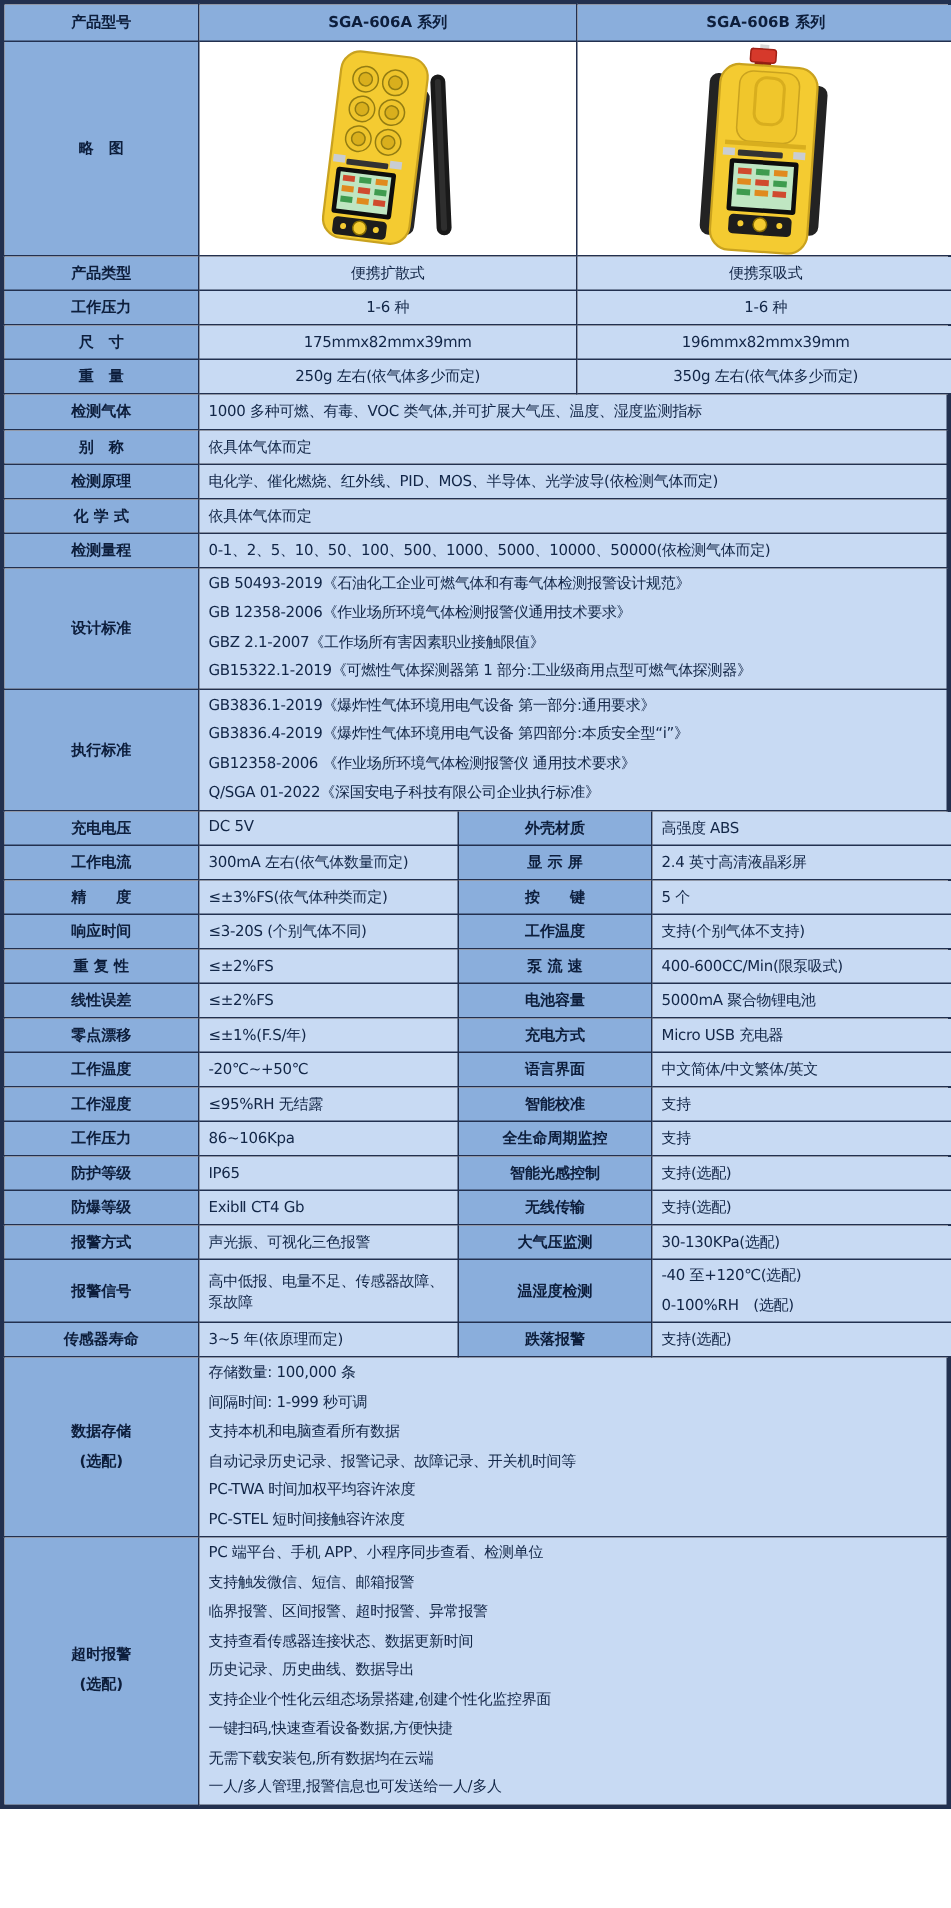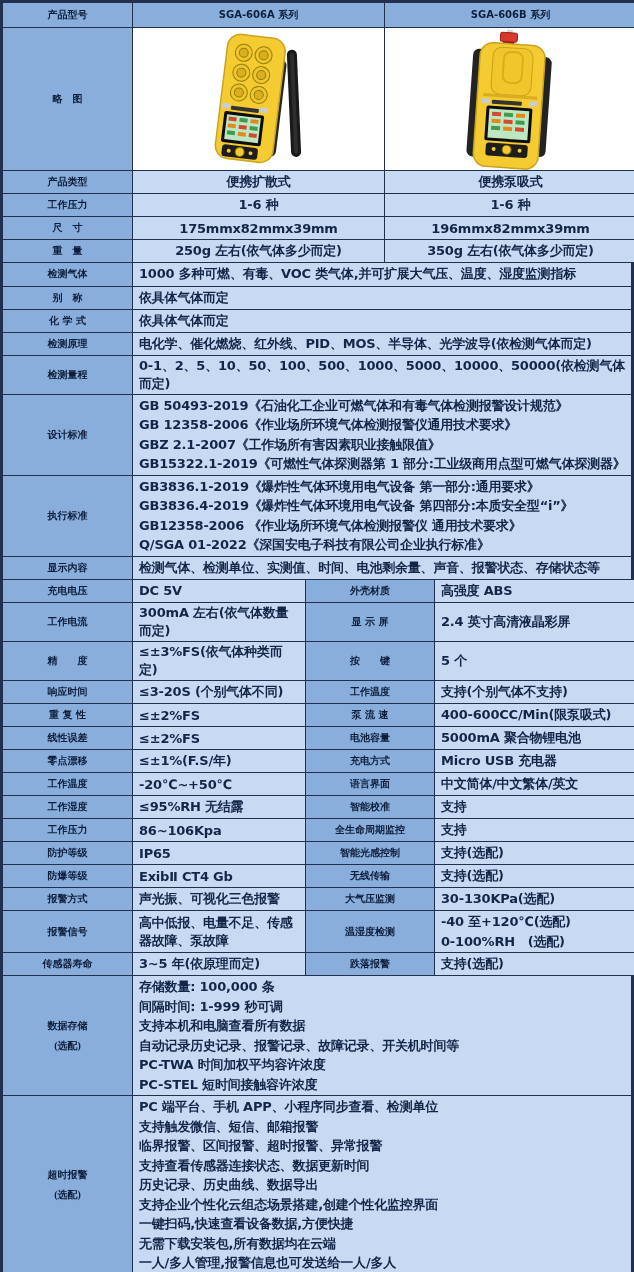--- a/index.html
+++ b/index.html
@@ -6,28 +6,28 @@
     --hdr_bg:#8aaedc; --cell_bg:#c8daf3; --border:#22304f; --text:#122647;
     --dev_yellow:#f4cb31; --dev_red:#d6392b; --screen_green:#bfe6c2;
   }
   html,body{margin:0;padding:0;background:#fff;}
   body{width:634px;font-family:"DejaVu Sans","Liberation Sans",sans-serif;color:var(--text);}
   .spec-table{width:634px;border:2px solid var(--border);box-sizing:border-box;}
   table.sec{border-collapse:collapse;table-layout:fixed;width:100%;}
   table.sec + table.sec tr:first-child td{border-top:none;}
   td{border:1px solid var(--border);overflow:hidden;vertical-align:middle;}
   td.lbl{background:var(--hdr_bg);font-weight:bold;font-size:10px;text-align:center;padding:1px 2px;color:#0d1e3c;}
-  td.val{background:var(--cell_bg);font-size:13px;padding:1px 6px;letter-spacing:-0.2px;font-weight:bold;}
+  td.val{background:var(--cell_bg);font-size:10px;padding:1px 6px;letter-spacing:-0.2px;}
   td.center{text-align:center;}
   tr.r{height:23px;}
   tr.hdr{height:25px;}
   tr.sketch-row{height:143px;}
   td.sketch{background:#ffffff;text-align:center;padding:0;}
   .ln{line-height:19.5px;white-space:nowrap;}
-  .lbl .ln{line-height:20px;white-space:normal;font-family:Liberation Serif, serif;}
+  .lbl .ln{line-height:20px;white-space:normal;}
   .mlt{padding-top:2px;padding-bottom:2px;margin-left:16px;}
   .c-lbl{width:130px;}
   .sec-top .c-a{width:252px;} .sec-top .c-b{width:252px;}
   .sec-quad .c-v1{width:173px;} .sec-quad .c-l2{width:129px;} .sec-quad .c-v2{width:202px;}
   svg{display:block;margin:0 auto;}
 </style>
 </head>
 <body>
 
 <div class="spec-table">
@@ -159,26 +159,26 @@
     <tbody id="full-rows">
         <tr class="r">
           <td class="lbl">检测气体</td>
           <td class="val">1000 多种可燃、有毒、VOC 类气体,并可扩展大气压、温度、湿度监测指标</td>
         </tr>
         <tr class="r">
           <td class="lbl">别　称</td>
           <td class="val">依具体气体而定</td>
         </tr>
         <tr class="r">
+          <td class="lbl">检测原理</td>
+          <td class="val">电化学、催化燃烧、红外线、PID、MOS、半导体、光学波导(依检测气体而定)</td>
+        </tr>
+        <tr class="r">
           <td class="lbl">化 学 式</td>
           <td class="val">依具体气体而定</td>
-        </tr>
-        <tr class="r">
-          <td class="lbl">检测原理</td>
-          <td class="val">电化学、催化燃烧、红外线、PID、MOS、半导体、光学波导(依检测气体而定)</td>
         </tr>
         <tr class="r">
           <td class="lbl">检测量程</td>
           <td class="val">0-1、2、5、10、50、100、500、1000、5000、10000、50000(依检测气体而定)</td>
         </tr>
         <tr class="r">
           <td class="lbl">设计标准</td>
           <td class="val mlt">
             <div class="ln">GB 50493-2019《石油化工企业可燃气体和有毒气体检测报警设计规范》</div>
             <div class="ln">GB 12358-2006《作业场所环境气体检测报警仪通用技术要求》</div>
@@ -187,24 +187,20 @@
           </td>
         </tr>
         <tr class="r">
           <td class="lbl">执行标准</td>
           <td class="val mlt">
             <div class="ln">GB3836.1-2019《爆炸性气体环境用电气设备 第一部分:通用要求》</div>
             <div class="ln">GB3836.4-2019《爆炸性气体环境用电气设备 第四部分:本质安全型“i”》</div>
             <div class="ln">GB12358-2006 《作业场所环境气体检测报警仪 通用技术要求》</div>
             <div class="ln">Q/SGA 01-2022《深国安电子科技有限公司企业执行标准》</div>
           </td>
-        </tr>
-        <tr class="r">
-          <td class="lbl">显示内容</td>
-          <td class="val">检测气体、检测单位、实测值、时间、电池剩余量、声音、报警状态、存储状态等</td>
         </tr>
       </tbody>
   </table>
 
   <table class="sec sec-quad">
     <colgroup>
         <col class="c-lbl">
         <col class="c-v1">
         <col class="c-l2">
         <col class="c-v2">

